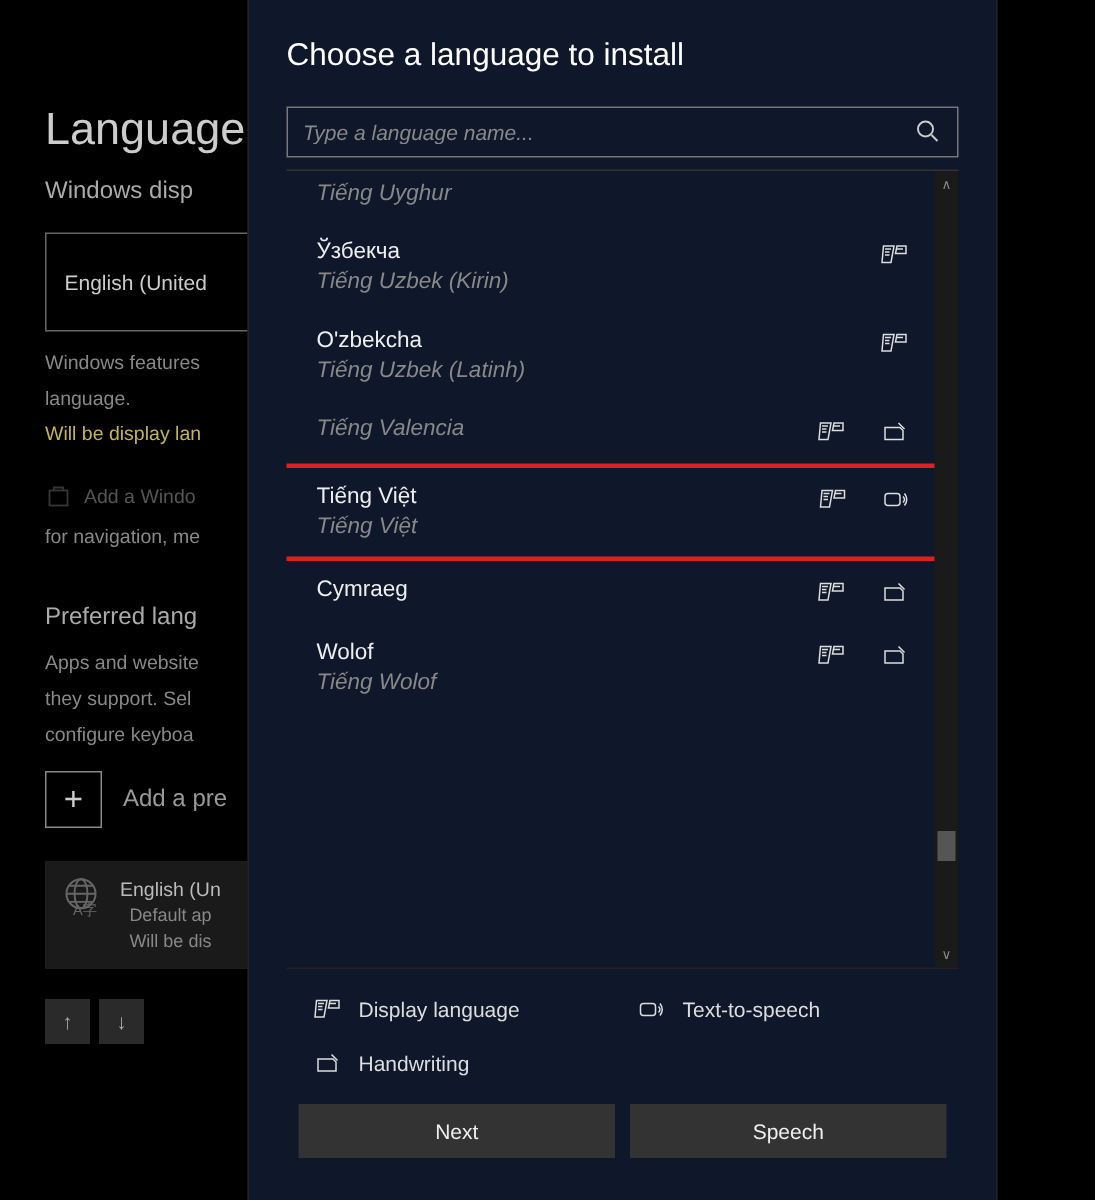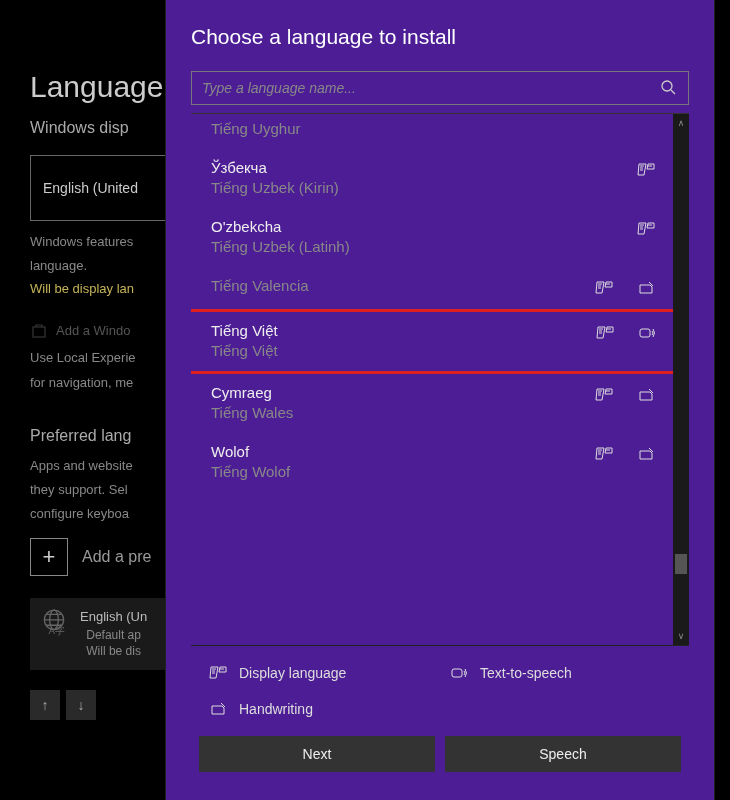--- a/index.html
+++ b/index.html
@@ -18,36 +18,36 @@
     .bg-plus-box { display: flex; align-items: center; gap: 14px; margin-top: 15px; }
     .bg-plus { width: 38px; height: 38px; border: 1px solid #888; display: flex; align-items: center; justify-content: center; font-size: 22px; color: #ccc; font-weight: 200; }
     .bg-lang-card { display: flex; align-items: flex-start; gap: 12px; margin-top: 22px; background: #1a1a1a; padding: 10px; width: 160px; }
     .bg-lang-icon { width: 28px; height: 28px; opacity: 0.6; }
     .bg-lang-info { font-size: 12px; color: #888; line-height: 1.4; text-align: center; }
     .bg-lang-name { color: #bbb; font-size: 13px; }
     .bg-arrows { display: flex; gap: 6px; margin-top: 20px; }
     .bg-arrow { width: 30px; height: 30px; background: #2a2a2a; display: flex; align-items: center; justify-content: center; font-size: 14px; color: #aaa; }
     
     
-    .dialog { position: absolute; left: 165px; top: 0; width: 550px; height: 800px; background: #4c1d95; border-left: 1px solid #222; border-right: 1px solid #222; }
+    .dialog { position: absolute; left: 165px; top: 0; width: 500px; height: 800px; background: #0f172a; border-left: 1px solid #222; border-right: 1px solid #222; }
     .dialog-inner { padding: 25px 25px 0 25px; height: 100%; display: flex; flex-direction: column; }
     .dialog-title { font-size: 21px; font-weight: 400; color: #fff; margin-bottom: 22px; }
     
     .search-box { border: 1px solid #777; display: flex; align-items: center; padding: 7px 10px; margin-bottom: 8px; }
     .search-input { background: transparent; border: none; outline: none; color: #888; font-size: 14px; flex: 1; font-style: italic; }
     .search-input::placeholder { color: #888; font-style: italic; }
     .search-icon { color: #ccc; }
     
     .list-wrap { flex: 1; position: relative; overflow: hidden; border-top: 1px solid #333; }
     .lang-list { height: 100%; overflow-y: hidden; padding-right: 18px; }
     .lang-item { padding: 10px 8px 12px 20px; display: flex; justify-content: space-between; align-items: flex-start; }
     .lang-item.partial { padding-top: 6px; }
     .lang-names { flex: 1; }
     .lang-native { font-size: 15px; color: #eee; margin-bottom: 3px; }
-    .lang-local { font-size: 15px; color: #888; }
+    .lang-local { font-size: 15px; color: #888; font-style: italic; }
     .lang-icons { display: flex; gap: 24px; align-items: center; padding-top: 2px; padding-right: 8px; }
     .icon { width: 18px; height: 18px; display: inline-flex; align-items: center; justify-content: center; }
     .icon svg { width: 100%; height: 100%; }
     
     .highlighted { border: 3px solid #e02020; margin-left: -11px; margin-right: -14px; padding-left: 28px; padding-right: 18px; }
     
     .scrollbar { position: absolute; right: 0; top: 0; bottom: 0; width: 16px; background: #1a1a1a; }
     .scroll-arrow { height: 18px; display: flex; align-items: center; justify-content: center; font-size: 9px; color: #888; }
     .scroll-thumb { position: absolute; right: 2px; width: 12px; background: #555; }
     
@@ -102,21 +102,20 @@
   <div class="bg-text">language.</div>
   <div class="bg-warn">Will be display lan</div>
   <div class="bg-add-link">
     <span class="icon">
         <svg viewBox="0 0 18 18">
           <use href="#i-bag"></use>
         </svg>
       </span>
     <span>Add a Windo</span>
   </div>
-  <div class="bg-text">Use Local Experie</div>
   <div class="bg-text">for navigation, me</div>
   <div class="bg-pref-title">Preferred lang</div>
   <div class="bg-text">Apps and website</div>
   <div class="bg-text">they support. Sel</div>
   <div class="bg-text">configure keyboa</div>
   <div class="bg-plus-box">
     <div class="bg-plus">+</div>
     <span>Add a pre</span>
   </div>
   <div class="bg-lang-card">
@@ -213,21 +212,20 @@
               <span class="icon">
                 <svg viewBox="0 0 18 18">
                   <use href="#i-tts"></use>
                 </svg>
               </span>
             </div>
           </div>
           <div class="lang-item">
             <div class="lang-names">
               <div class="lang-native">Cymraeg</div>
-              <div class="lang-local">Tiếng Wales</div>
             </div>
             <div class="lang-icons">
               <span class="icon">
                 <svg viewBox="0 0 18 18">
                   <use href="#i-display"></use>
                 </svg>
               </span>
               <span class="icon">
                 <svg viewBox="0 0 18 18">
                   <use href="#i-hw"></use>

